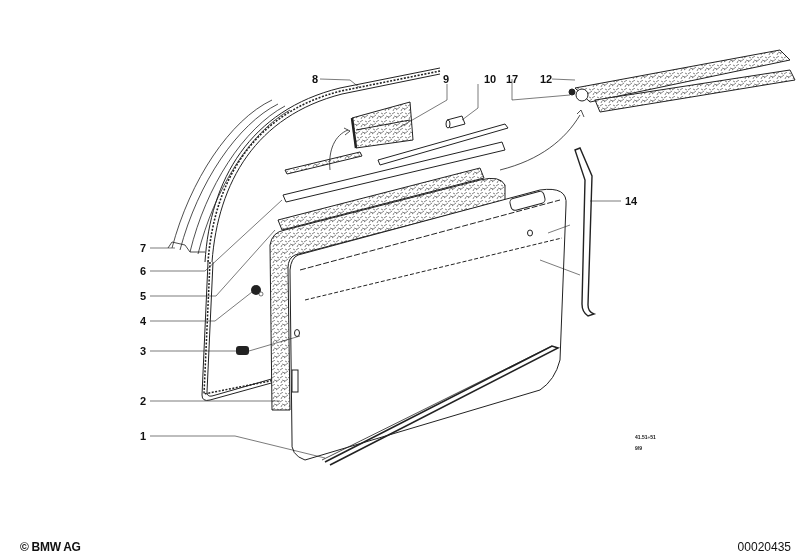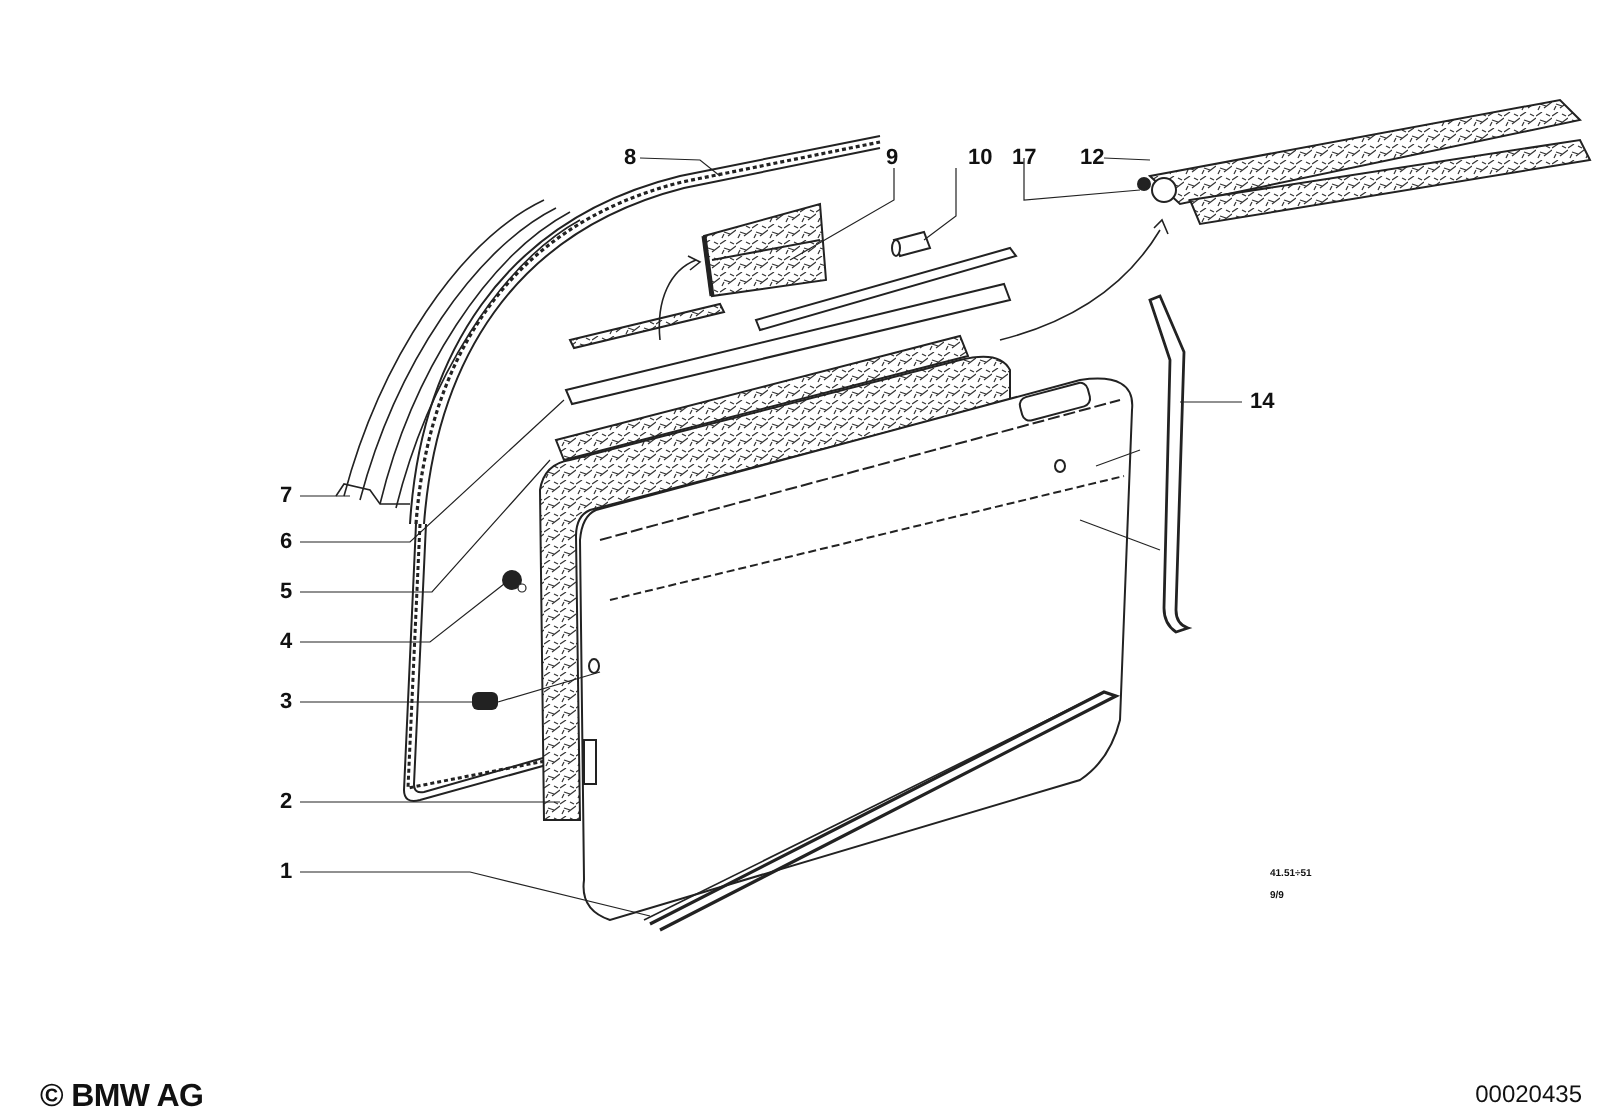--- a/index.html
+++ b/index.html
@@ -1,19 +1,19 @@
 <!DOCTYPE html>
 <html><head>
 <meta charset="utf-8">
 <style>
   html, body { margin: 0; padding: 0; background: #ffffff; }
   body { width: 799px; height: 559px; position: relative; overflow: hidden; font-family: "Liberation Sans", sans-serif; }
   #diagram { position: absolute; left: 0; top: 0; width: 799px; height: 559px; }
   .callout { position: absolute; font-family: "Liberation Sans", sans-serif; font-weight: bold; font-size: 11px; color: #111; line-height: 1; }
-  .copyright { position: absolute; left: 20px; top: 540px; font-family: "Liberation Sans", sans-serif; font-size: 16px; font-weight: bold; color: #111; letter-spacing: -0.3px; }
+  .copyright { position: absolute; left: 20px; top: 540px; font-family: "Liberation Sans", sans-serif; font-size: 12px; font-weight: bold; color: #111; letter-spacing: -0.3px; }
   .diagram-id { position: absolute; right: 8px; top: 540px; font-family: "Liberation Sans", sans-serif; font-size: 12px; color: #111; }
   .ref-code { position: absolute; font-family: "Liberation Sans", sans-serif; font-size: 5px; font-weight: bold; color: #111; }
 </style>
 </head>
 <body>
 
 <svg id="diagram" viewBox="0 0 799 559" xmlns="http://www.w3.org/2000/svg">
   <defs>
     <pattern id="foam" patternUnits="userSpaceOnUse" width="8" height="8">
       <rect width="8" height="8" fill="#fff"></rect>

